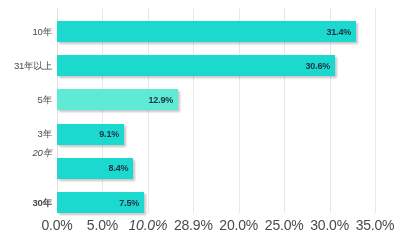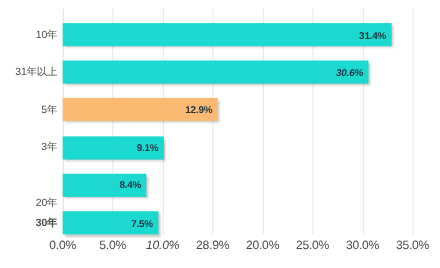--- a/index.html
+++ b/index.html
@@ -88,21 +88,21 @@
     position: absolute;
     left: 0;
     width: 52px;
     height: 21px;
   }
 
   
   .xtick {
     position: absolute;
     top: 217px;
-    font-size: 11px;
+    font-size: 14px;
     color: #4a4a4a;
     transform: translateX(-50%);
     white-space: nowrap;
     letter-spacing: -0.2px;
   }
 </style>
 </head>
 <body>
 
 <div id="chart-root">
@@ -119,32 +119,32 @@
         <div class="gridline" style="left: 272.571px;"></div>
         <div class="gridline" style="left: 318px;"></div>
       </div>
 
     <div id="bars">
         <div class="bar-row" style="top: 13px;">
           <div class="bar" style="width: 299px; background: rgb(27, 217, 206);">
             <span class="bar-label" style="color: rgb(31, 50, 67);">31.4%</span>
           </div>
         </div>
-        <div class="bar-row" style="top: 47.2px; font-style: italic;">
+        <div class="bar-row" style="top: 47.2px;">
           <div class="bar" style="width: 278.023px; background: rgb(27, 217, 206);">
             <span class="bar-label" style="color: rgb(31, 50, 67);">30.6%</span>
           </div>
         </div>
         <div class="bar-row" style="top: 81.4px;">
-          <div class="bar" style="width: 141px; background: #fdba74;">
+          <div class="bar" style="width: 121px; background: #5eead4;">
             <span class="bar-label" style="color: rgb(31, 50, 67);">12.9%</span>
           </div>
         </div>
         <div class="bar-row" style="top: 115.6px;">
-          <div class="bar" style="width: 92px; background: rgb(27, 217, 206);">
+          <div class="bar" style="width: 67px; background: rgb(27, 217, 206);">
             <span class="bar-label" style="color: rgb(31, 50, 67);">9.1%</span>
           </div>
         </div>
         <div class="bar-row" style="top: 149.8px;">
           <div class="bar" style="width: 76.32px; background: rgb(27, 217, 206);">
             <span class="bar-label" style="color: rgb(31, 50, 67);">8.4%</span>
           </div>
         </div>
         <div class="bar-row" style="top: 184px;">
           <div class="bar" style="width: 87px; background: rgb(27, 217, 206);">
@@ -160,21 +160,21 @@
       </div>
       <div class="cat-label-wrap" style="top: 55.2px;">
         <div class="cat-label" style="color: rgb(74, 74, 74);">31年以上</div>
       </div>
       <div class="cat-label-wrap" style="top: 89.4px;">
         <div class="cat-label" style="color: rgb(74, 74, 74);">5年</div>
       </div>
       <div class="cat-label-wrap" style="top: 123.6px;">
         <div class="cat-label" style="color: rgb(74, 74, 74);">3年</div>
       </div>
-      <div class="cat-label-wrap" style="top: 174px;">
+      <div class="cat-label-wrap" style="top: 142px; font-style: italic;">
         <div class="cat-label" style="color: rgb(74, 74, 74);">20年</div>
       </div>
       <div class="cat-label-wrap" style="top: 192px; font-weight: bold;">
         <div class="cat-label" style="color: rgb(74, 74, 74);">30年</div>
       </div>
     </div>
 
   <div id="xticks">
       <div class="xtick" style="left: 57px; color: rgb(74, 74, 74);">0.0%</div>
       <div class="xtick" style="left: 102.429px; color: rgb(74, 74, 74);">5.0%</div>

